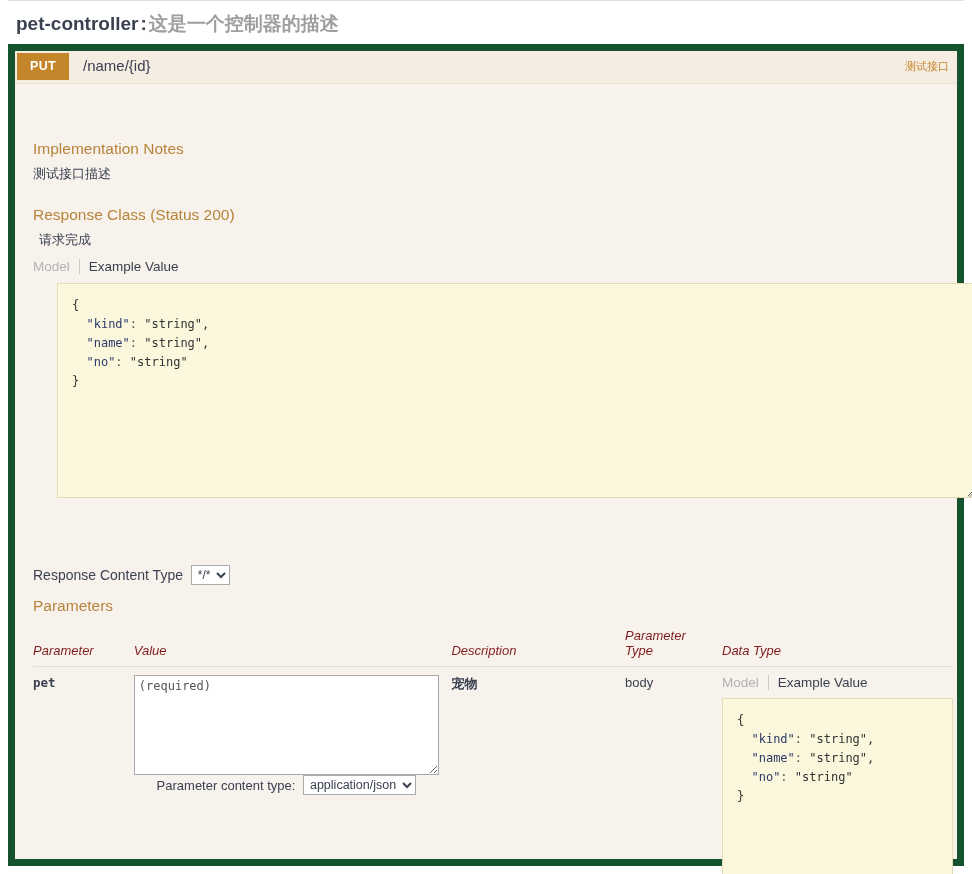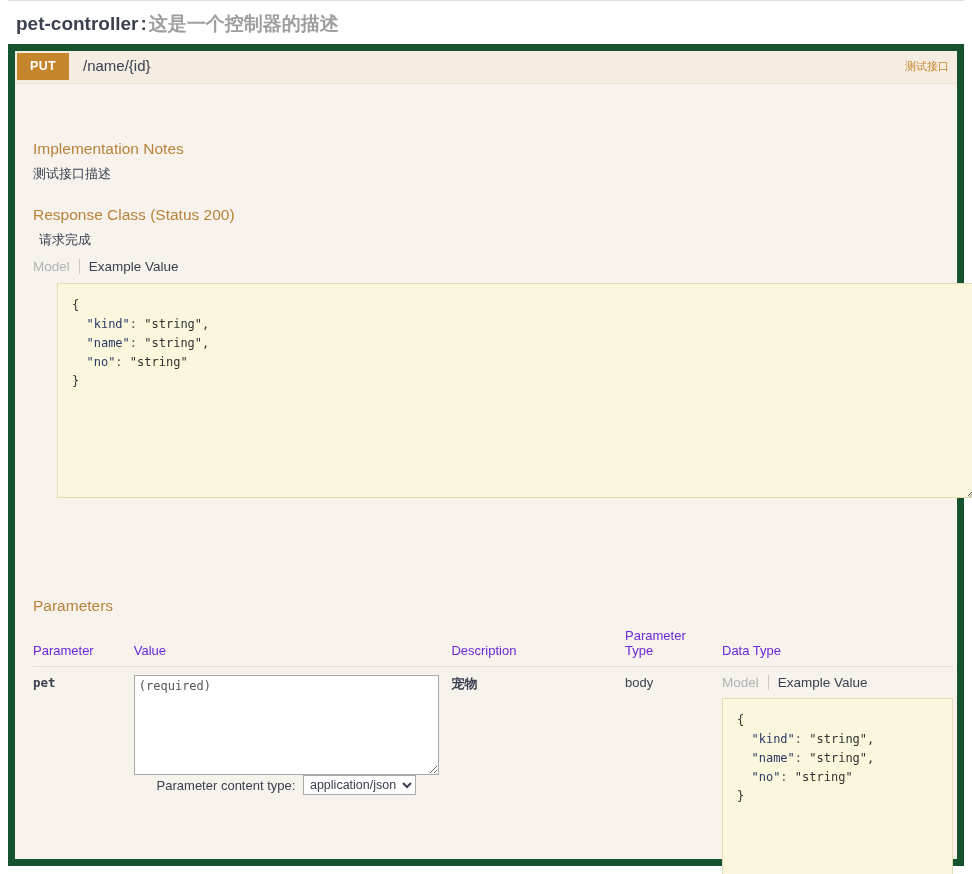--- a/index.html
+++ b/index.html
@@ -220,26 +220,27 @@
     left: 18px;
     top: 540px;
     width: 920px;
     border-collapse: collapse;
     font-size: 13px;
     color: #3b4151;
   }
   .ptable th {
     text-align: left;
     font-weight: normal;
-    color: #6d28d9;
+    color: #7f1d1d;
     font-size: 13px;
     padding: 4px 0 8px 0;
     border-bottom: 1px solid #e4ded3;
     vertical-align: bottom;
     line-height: 15px;
+    font-style: italic;
   }
   .ptable td {
     padding: 8px 0 10px 0;
     border-bottom: 1px solid #e4ded3;
     vertical-align: top;
   }
   .ptable tr:last-child td { border-bottom: none; }
 
   .col-param { width: 102px; }
   .col-value { width: 318px; }
@@ -335,20 +336,26 @@
 
       <div class="code-box abs" style="left:18px; top:199px; width:920px; height:215px;">
         <pre>{
   <span class="jkey">"kind"</span><span class="jpunc">:</span> "string",
   <span class="jkey">"name"</span><span class="jpunc">:</span> "string",
   <span class="jkey">"no"</span><span class="jpunc">:</span> "string"
 }</pre>
         <span class="grip"></span>
       </div>
 
+      <div id="resp-ct-row">
+        <span>Response Content Type</span>
+        <select class="mini">
+          <option>*/*</option>
+        </select>
+      </div>
 
       <h4 class="section-title abs" style="left:18px; top:513px;">Parameters</h4>
 
       <table class="ptable">
         <thead>
           <tr>
             <th class="col-param">Parameter</th>
             <th class="col-value">Value</th>
             <th class="col-desc">Description</th>
             <th class="col-ptype">

